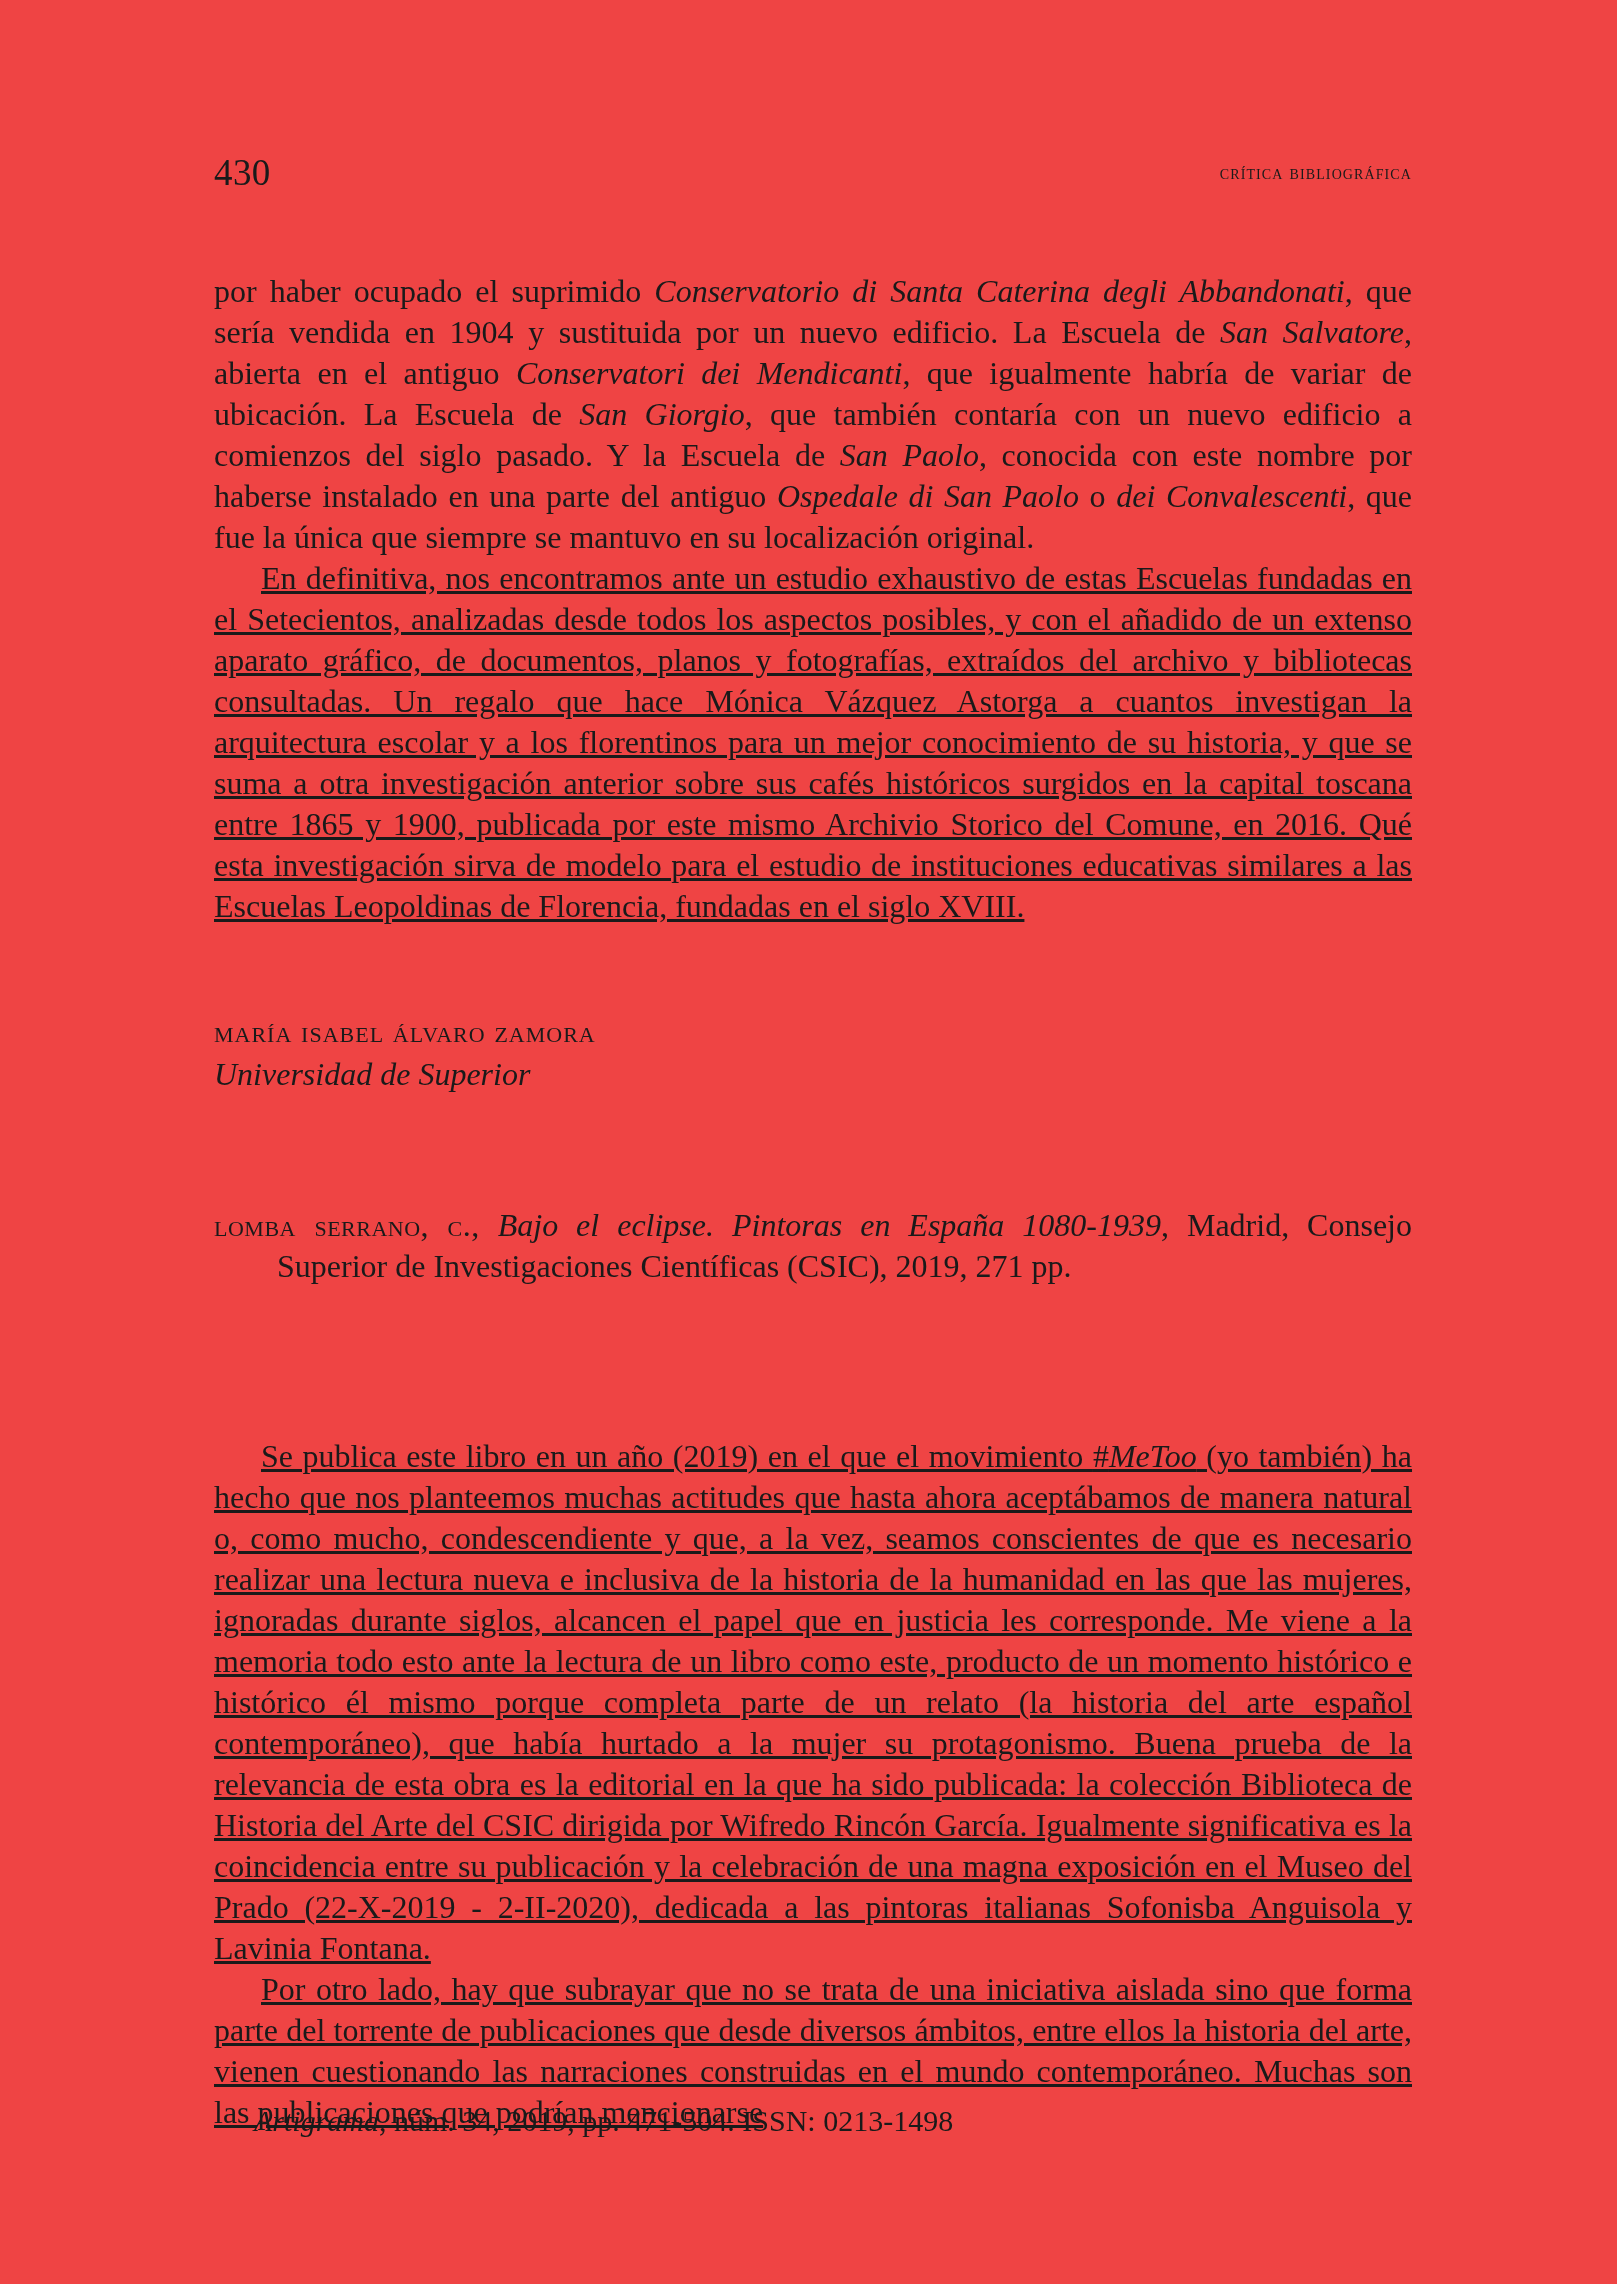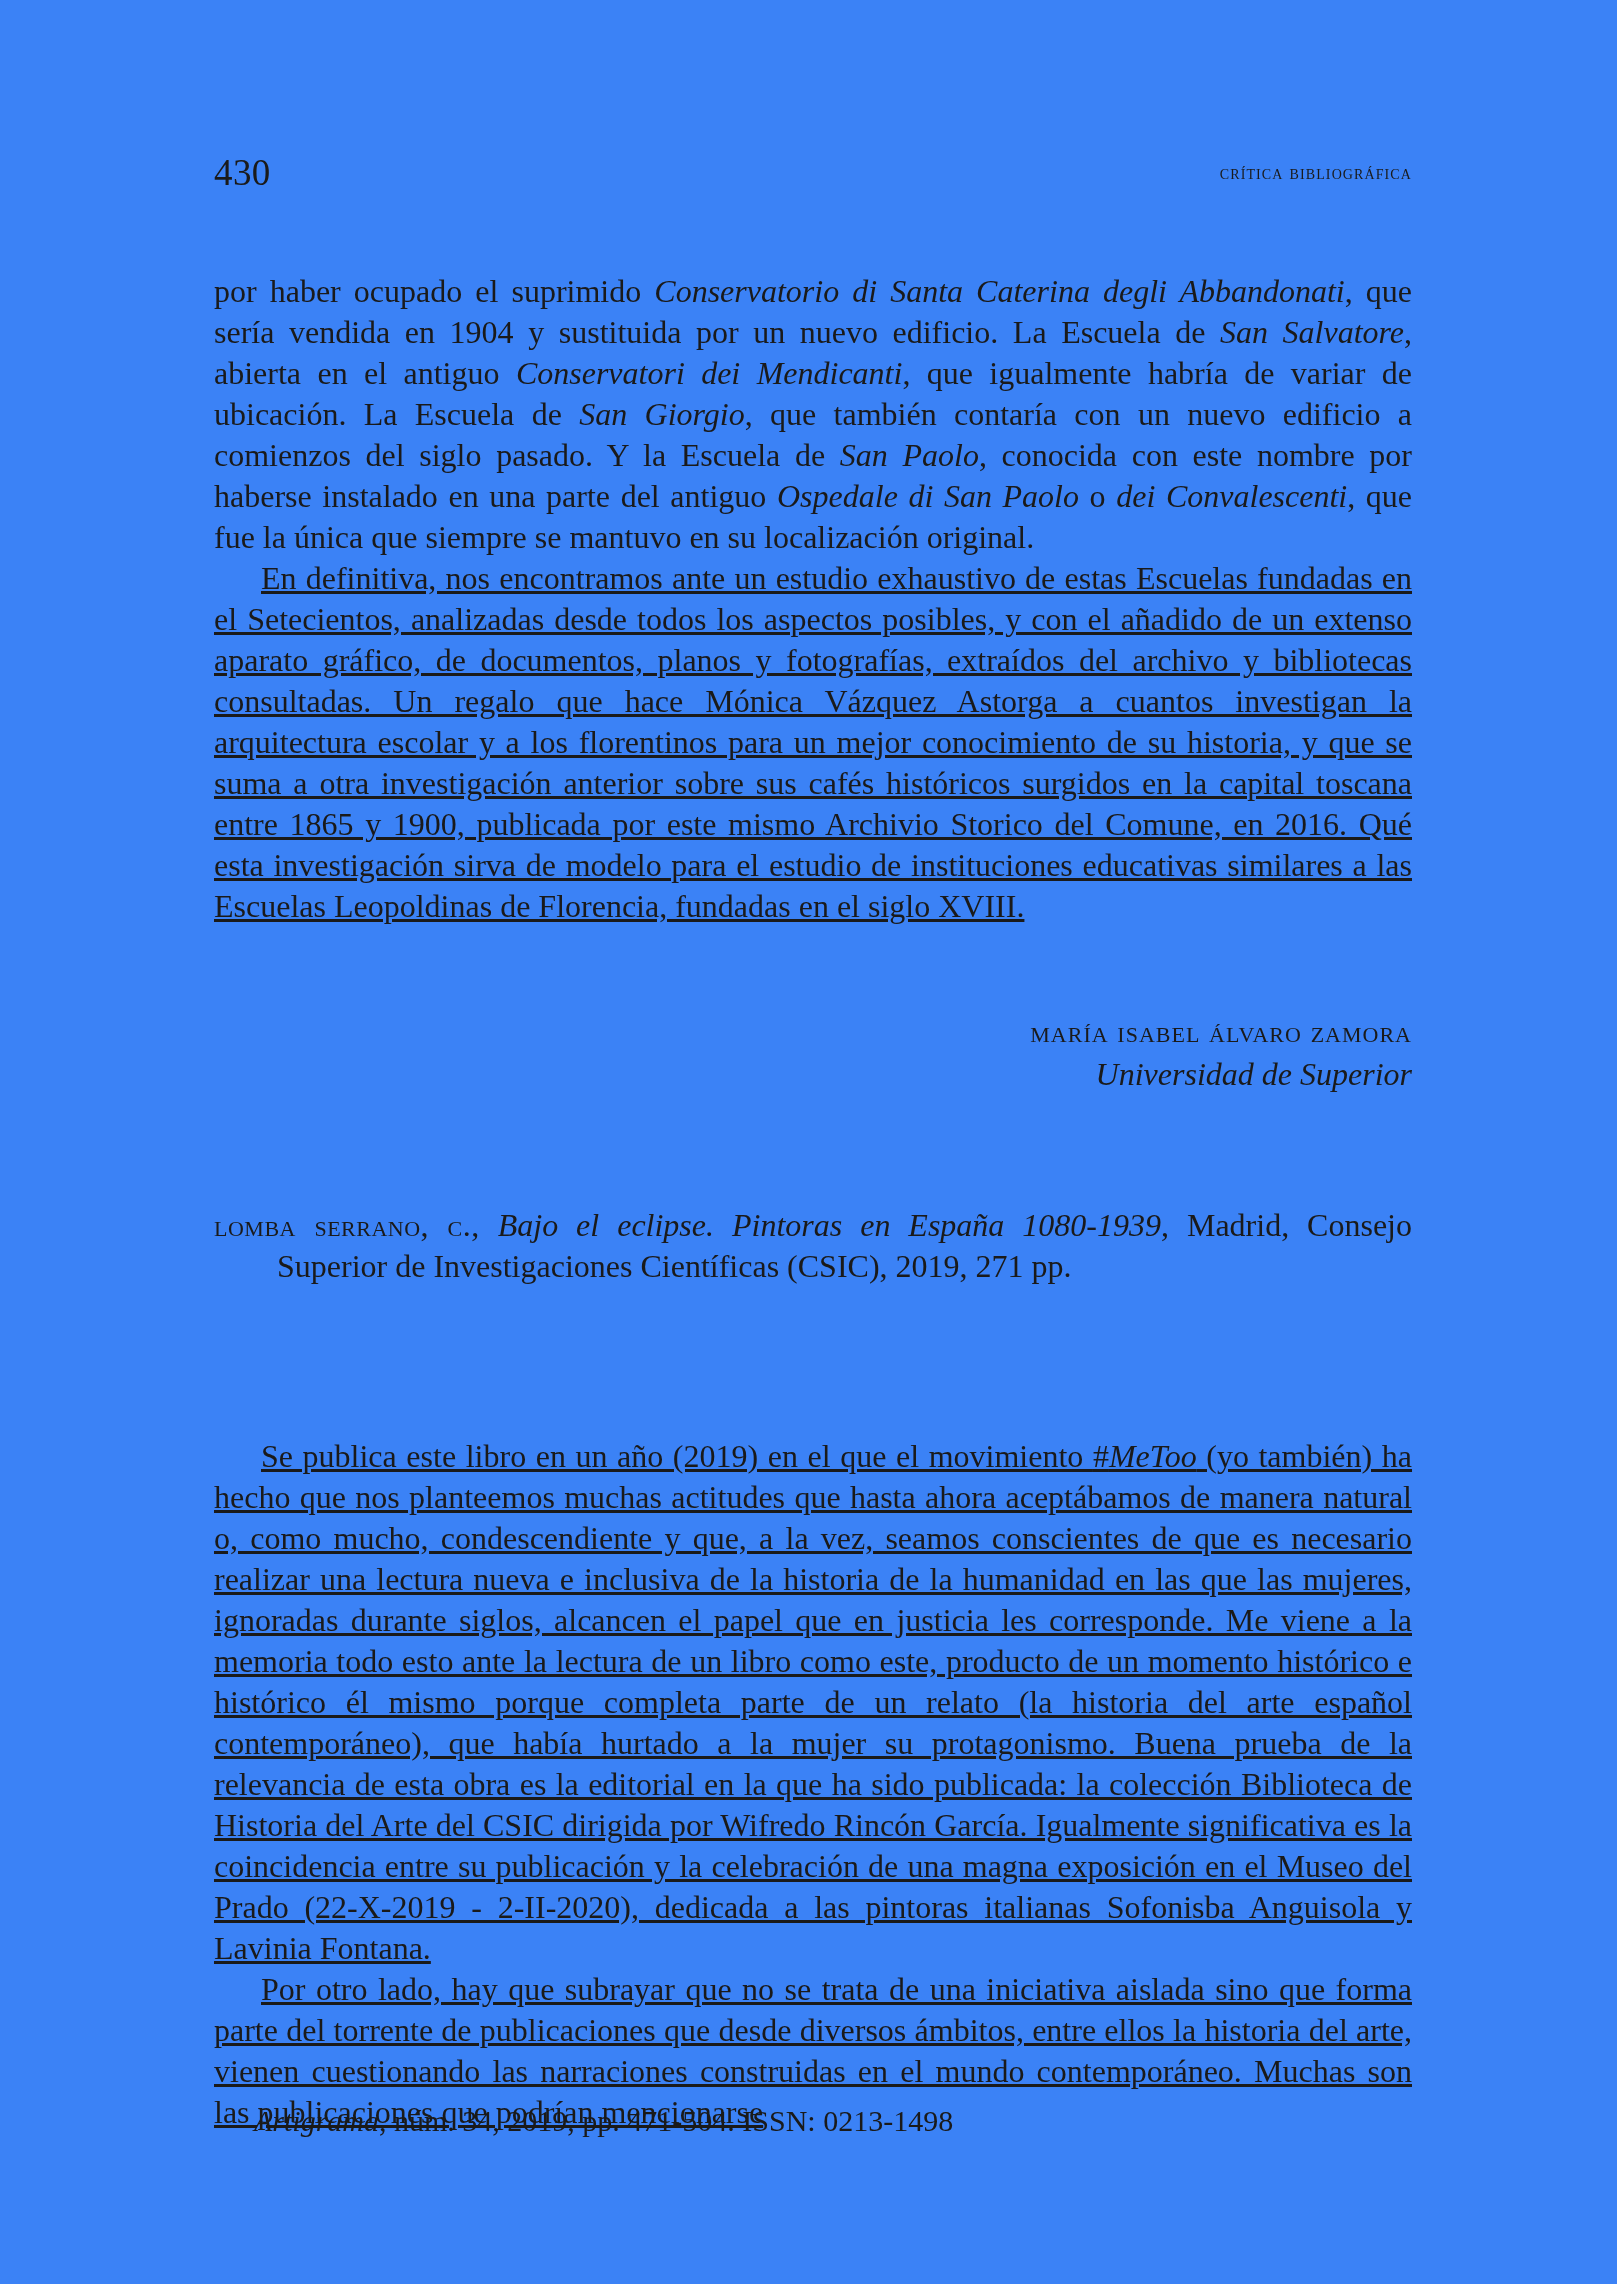--- a/index.html
+++ b/index.html
@@ -13,21 +13,21 @@
     font-family: "Liberation Serif", "DejaVu Serif", serif;
     color: #1a1a1a;
     position: relative;
     overflow: hidden;
   }
   .page {
     position: absolute;
     left: 0; top: 0;
     width: 1618px;
     height: 2284px;
-    background: #3b82f6;
+    background: #ef4444;
   }
   .content {
     position: absolute;
     left: 214px;
     top: 0;
     width: 1198px;
     height: 2284px;
   }
 
   
@@ -80,21 +80,21 @@
   .body-block p:last-child {
     text-align: justify;
   }
   i, .it { font-style: italic; }
 
   
   .signature {
     position: absolute;
     left: 0;
     width: 1198px;
-    text-align: right;
+    text-align: left;
   }
   .sig-name {
     font-size: 31px;
     line-height: 42px;
     font-variant: small-caps;
     letter-spacing: 1px;
     text-transform: lowercase;
   }
   .sig-affil {
     font-size: 32px;

